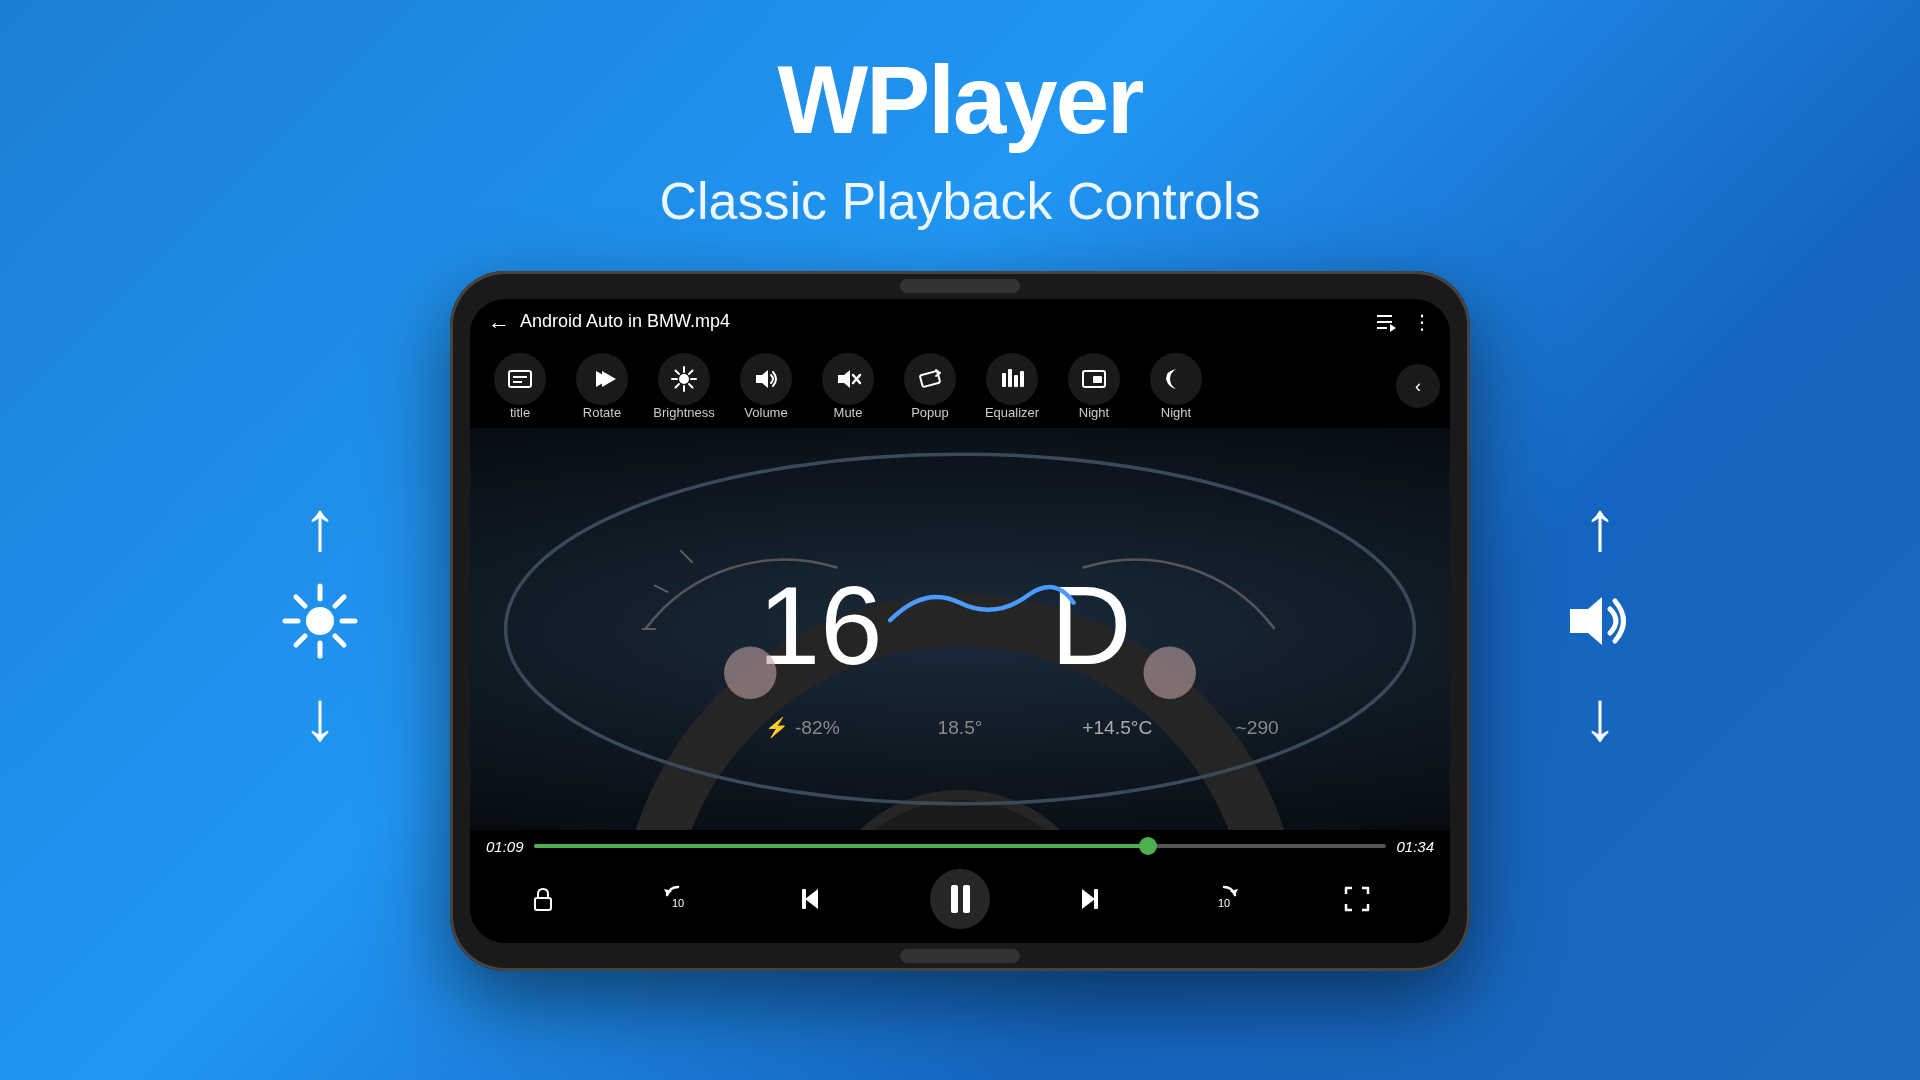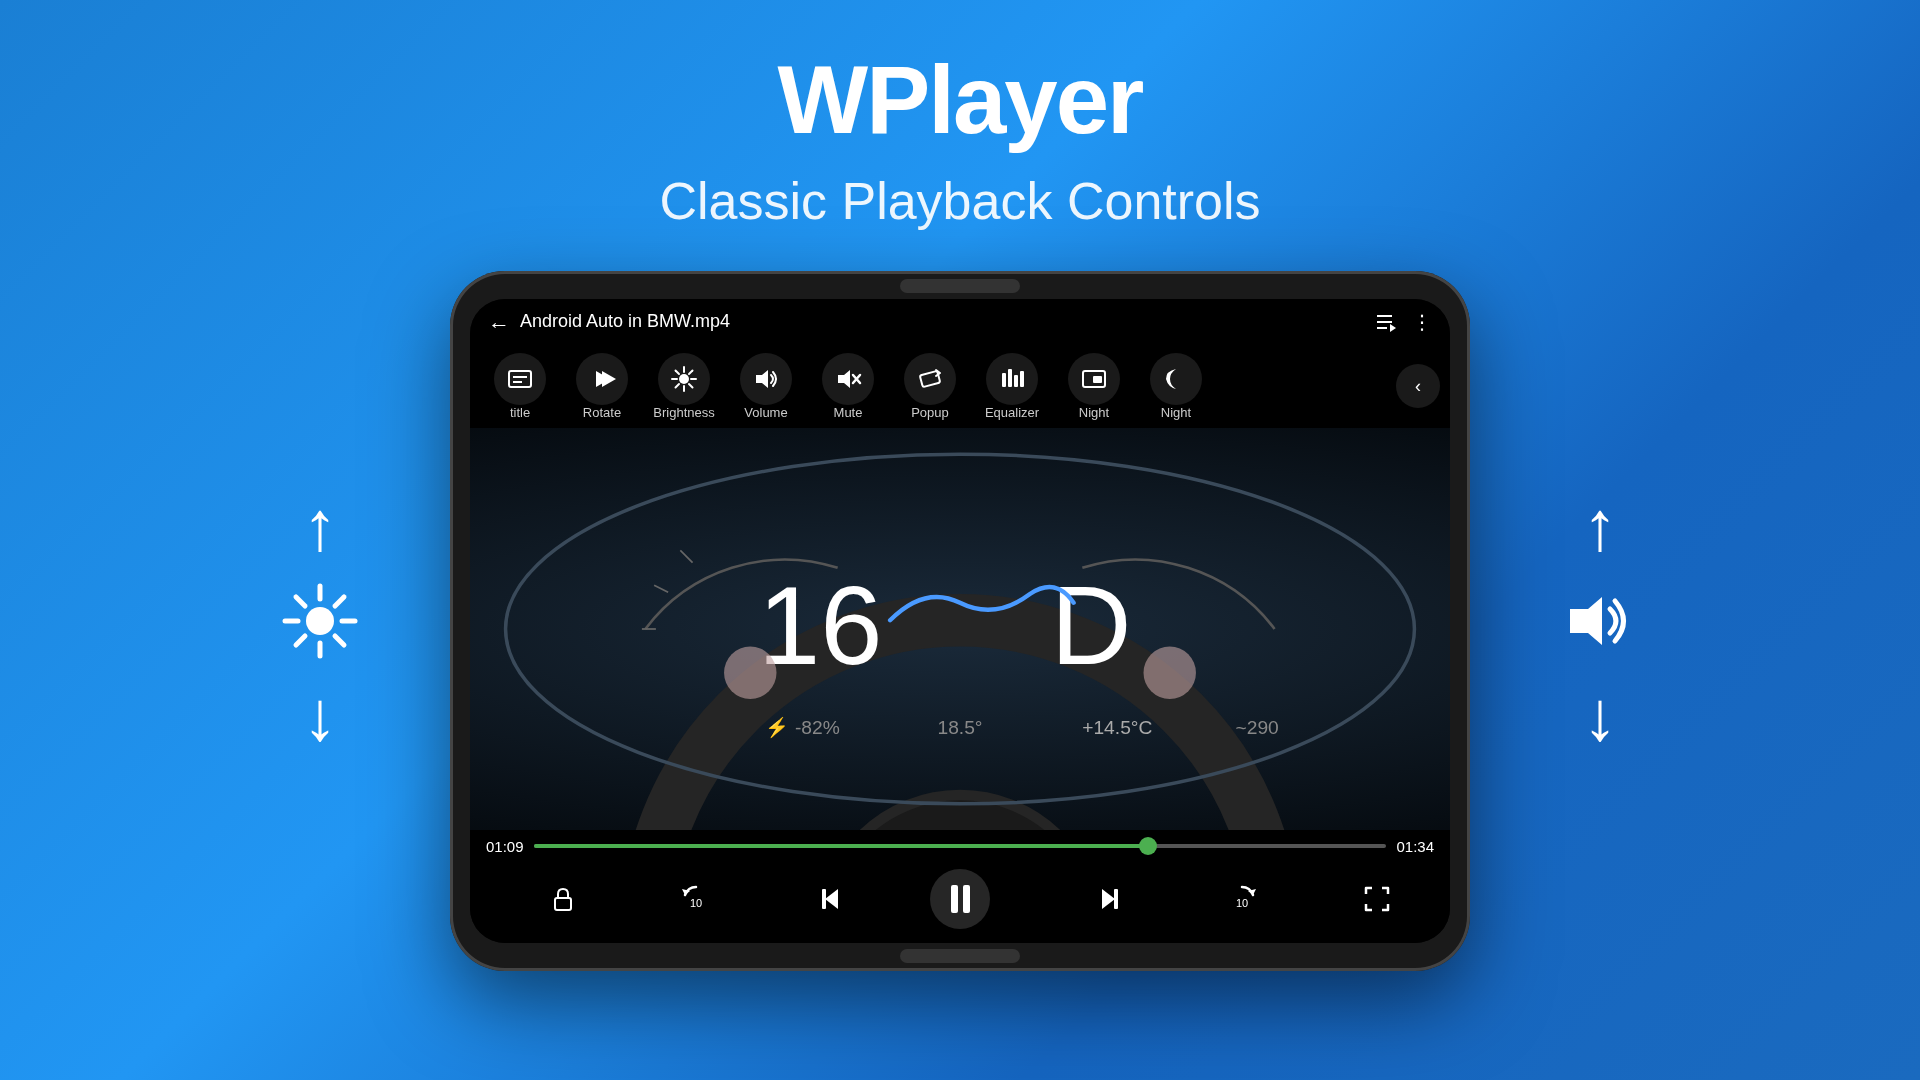--- a/index.html
+++ b/index.html
@@ -264,20 +264,21 @@
     .time-row {
       display: flex;
       align-items: center;
       gap: 10px;
     }
 
     .time-text {
       color: white;
       font-size: 15px;
       white-space: nowrap;
+      font-style: italic;
     }
 
     .progress-track {
       flex: 1;
       height: 4px;
       background: #555;
       border-radius: 2px;
       position: relative;
     }
 
@@ -307,21 +308,21 @@
       justify-content: space-around;
       padding: 8px 16px 14px;
       flex-shrink: 0;
     }
 
     .pb-btn {
       width: 50px;
       height: 50px;
       display: flex;
       align-items: center;
-      justify-content: flex-end;
+      justify-content: flex-start;
       color: #eab308;
       font-size: 24px;
     }
 
     .pb-btn-large {
       width: 60px;
       height: 60px;
       background: rgba(255,255,255,0.15);
       border-radius: 50%;
       display: flex;

